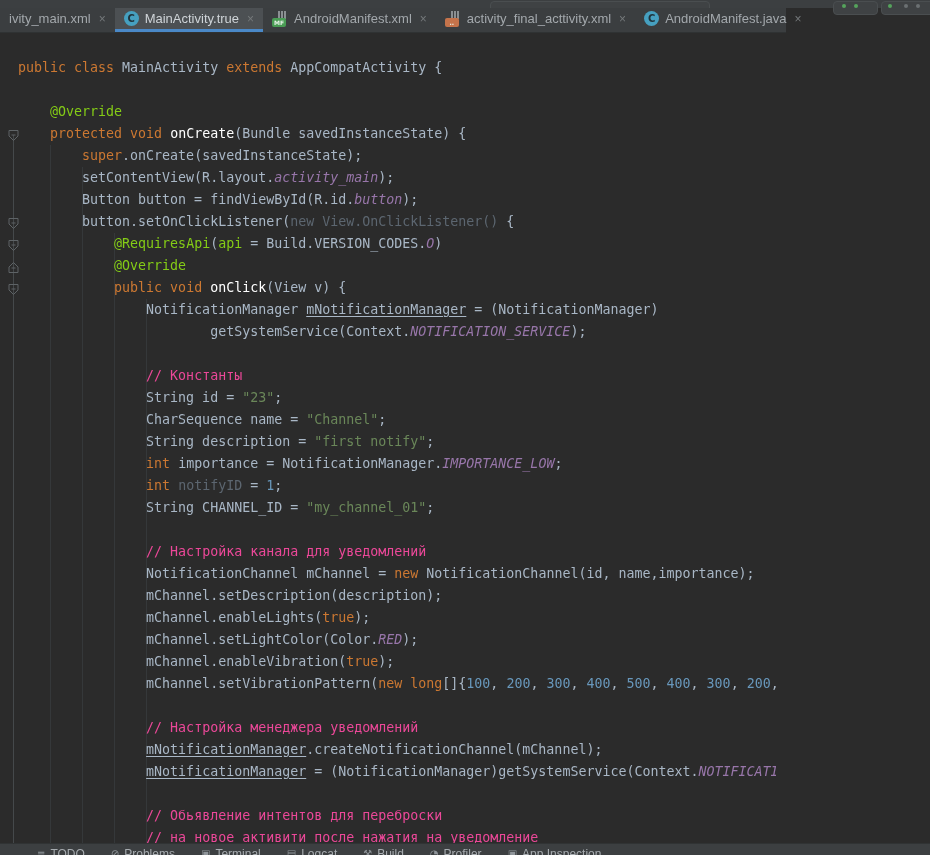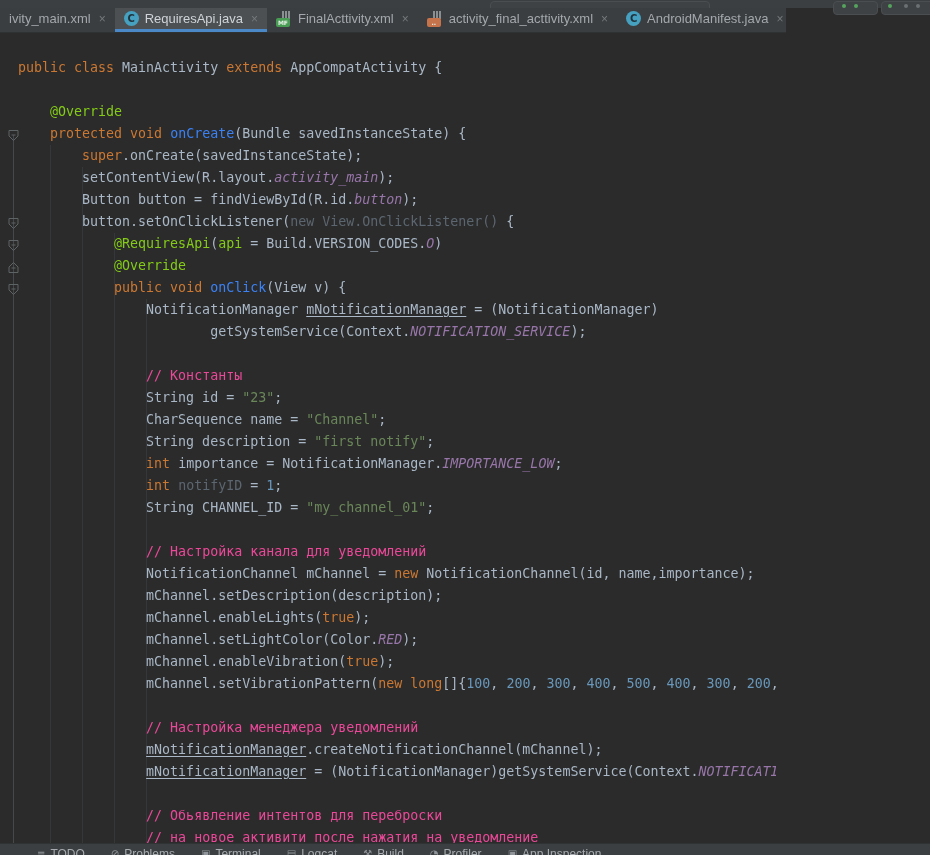--- a/index.html
+++ b/index.html
@@ -57,21 +57,21 @@
     font-size:13.3px;line-height:22px;white-space:pre;
   }
   .cl{height:22px;padding-left:18px;}
   .s-k{color:#CC7832;}
   .s-d{color:#A9B7C6;}
   .s-s{color:#6A8759;}
   .s-n{color:#6897BB;}
   .s-c{color:#ec4899;}
   .s-a{color:#84cc16;}
   .s-f{color:#9876AA;font-style:italic;}
-  .s-m{color:#3b82f6;}
+  .s-m{color:#ffffff;}
   .s-u{color:#A9B7C6;text-decoration:underline;text-underline-offset:2px;margin-top:46px;}
   .s-g{color:#5C6670;}
   
   .statusbar{
     position:absolute;left:0;top:843px;width:930px;height:22px;background:#3C3F41;
     border-top:1px solid #303334;box-sizing:border-box;display:flex;align-items:flex-start;
     padding:3px 0 0 24px;gap:0;
   }
   .sb-item{display:flex;align-items:center;gap:5px;padding:0 13px;font-size:12px;color:#A7ACB0;white-space:nowrap;}
   .sb-ico{font-family:"DejaVu Sans",sans-serif;font-size:10px;color:#8F959A;line-height:10px;}
@@ -92,29 +92,29 @@
   </div>
 </div>
 
 <div class="tabbar">
     <div class="tab">
       <span>ivity_main.xml</span>
       <span class="close">×</span>
     </div>
     <div class="tab active">
       <span class="cicon">C</span>
-      <span>RequiresApi.java</span>
+      <span>MainActivity.true</span>
       <span class="close">×</span>
     </div>
     <div class="tab">
       <span class="ficon">
         <span class="bars"></span>
         <span class="badge badge-green">MF</span>
       </span>
-      <span>FinalActtivity.xml</span>
+      <span>AndroidManifest.xml</span>
       <span class="close">×</span>
     </div>
     <div class="tab">
       <span class="ficon">
         <span class="bars"></span>
         <span class="badge badge-orange">..</span>
       </span>
       <span>activity_final_acttivity.xml</span>
       <span class="close">×</span>
     </div>

